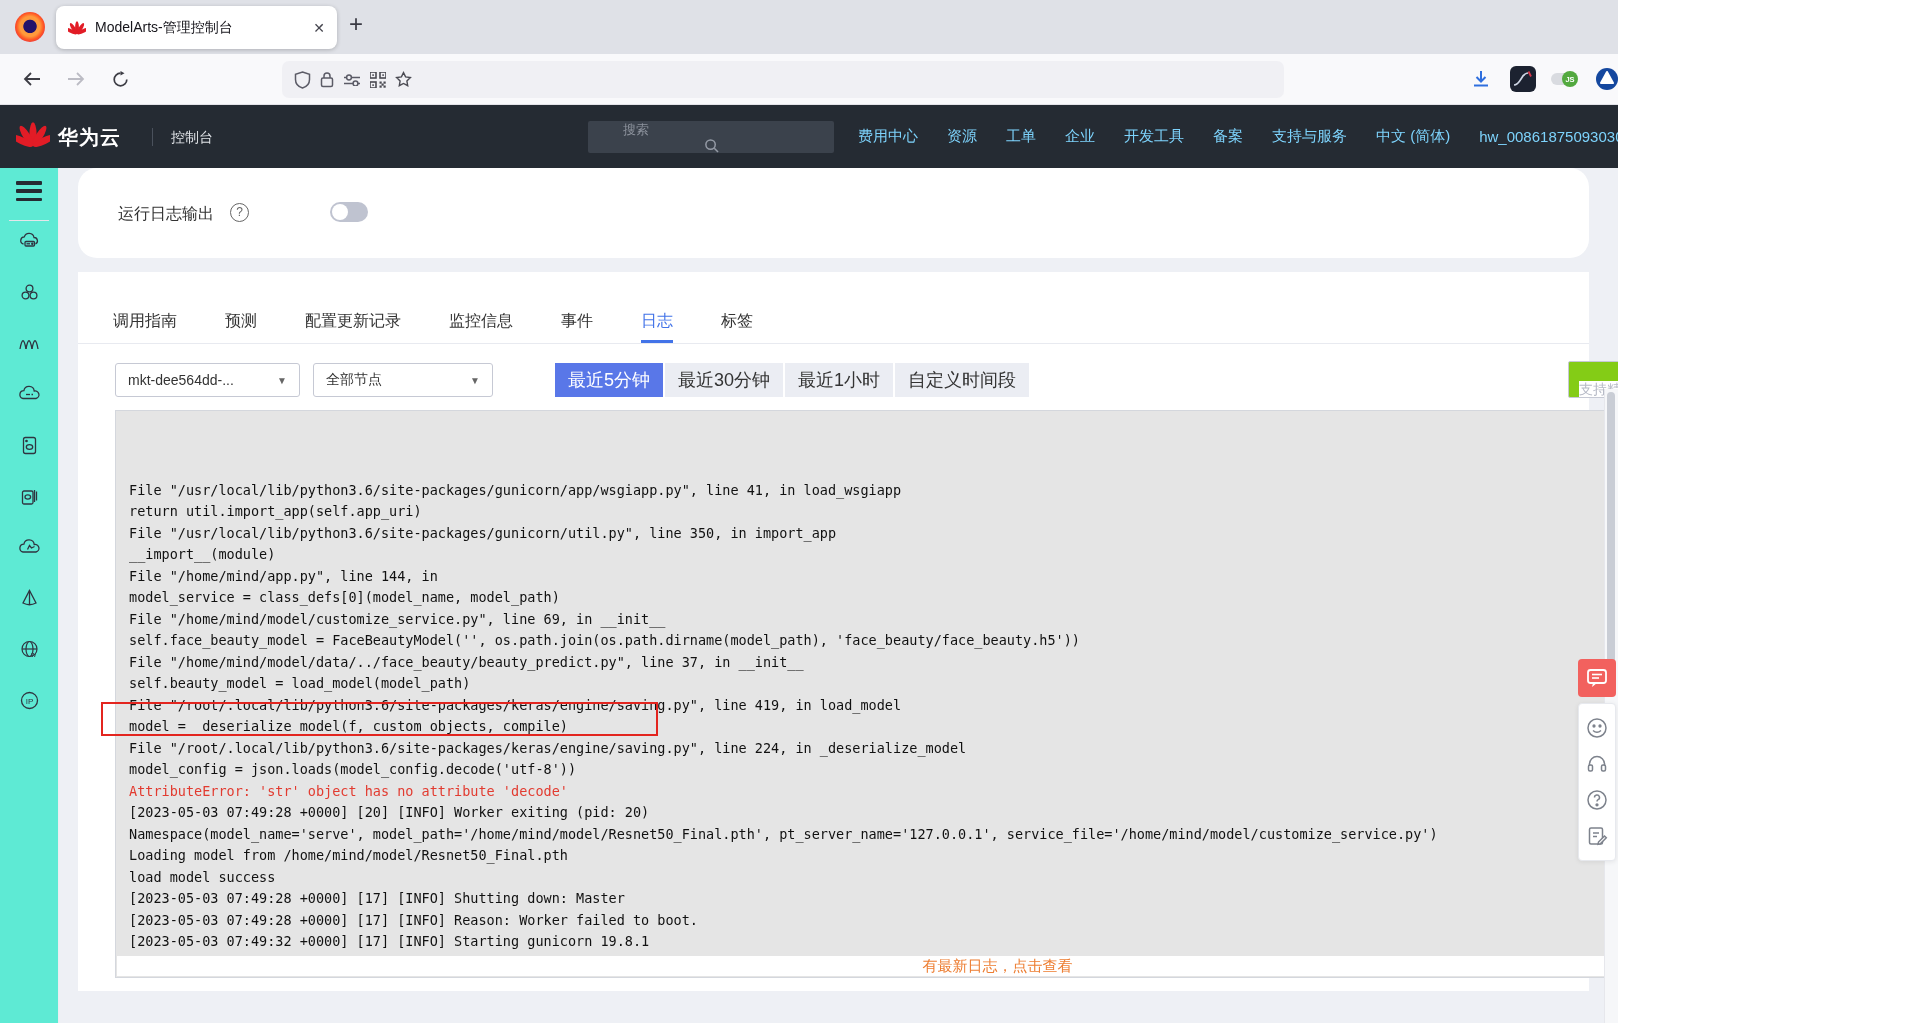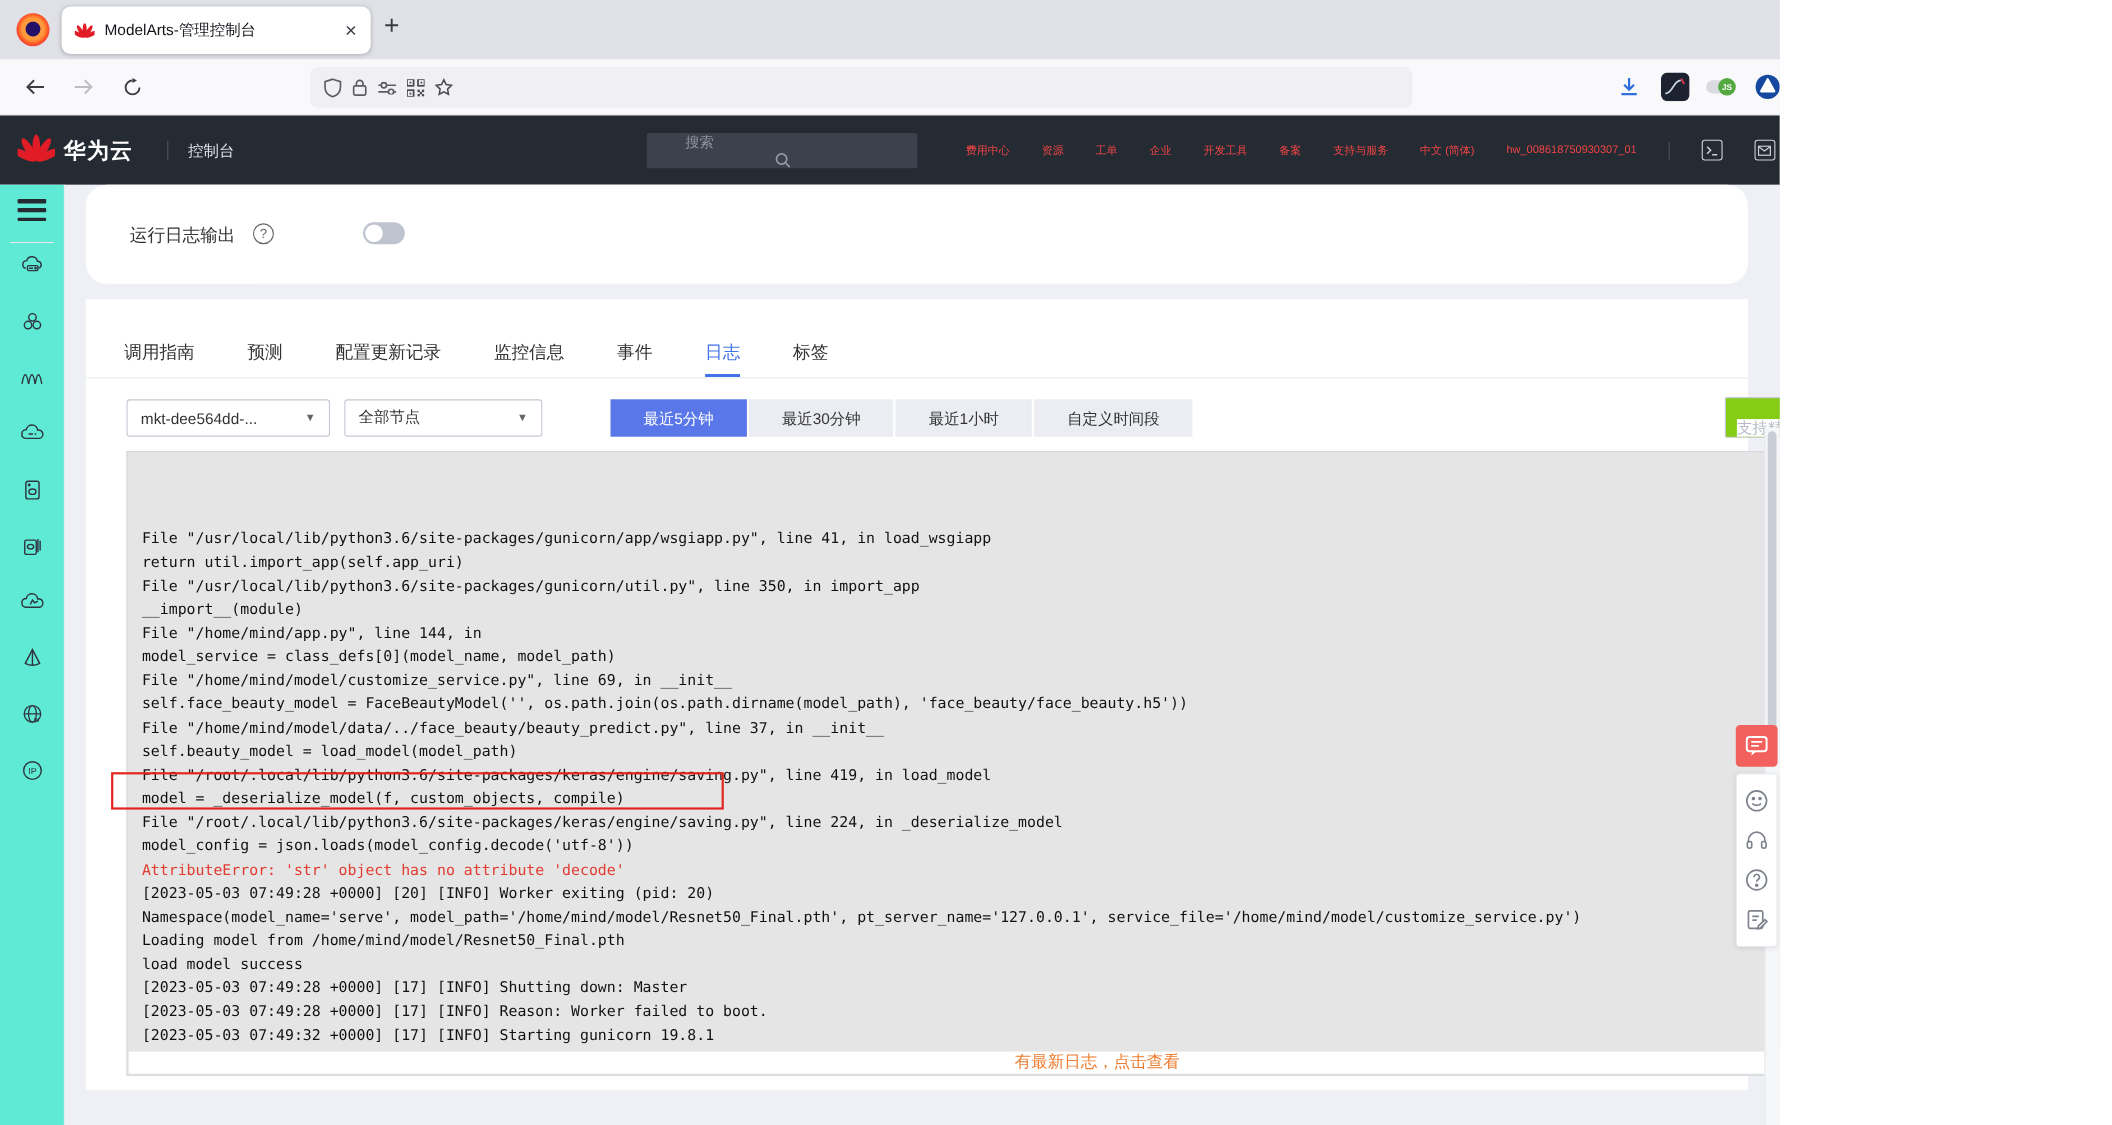--- a/index.html
+++ b/index.html
@@ -32,21 +32,21 @@
 
   
   .hwheader { position:absolute; left:0; top:105px; width:100%; height:63px; background:#252b33; }
   .hw-brand { position:absolute; left:58px; top:19px; font-size:20px; font-weight:bold; color:#fff; letter-spacing:1px; }
   .hw-vdiv { position:absolute; left:152px; top:23px; width:1px; height:18px; background:#4a515c; }
   .hw-console { position:absolute; left:171px; top:24px; font-size:14px; color:#dde0e4; }
   .hw-search { position:absolute; left:588px; top:16px; width:246px; height:32px; background:#3b424c; border-radius:2px;
                display:flex; align-items:center; padding:0 10px;flex-direction:column; }
   .hw-search input { flex:1; background:transparent; border:none; outline:none; font-size:13px; color:#cfd3d9; font-family:inherit; }
   .hw-search input::placeholder { color:#8d939d; }
-  .hw-right { position:absolute; left:878px; top:0; height:63px; display:flex; align-items:center; gap:29px; font-size:10px; color:#ef4444; white-space:nowrap; }
+  .hw-right { position:absolute; left:858px; top:0; height:63px; display:flex; align-items:center; gap:29px; font-size:15px; color:#7dd3fc; white-space:nowrap; }
   .hw-right .sep { width:1px; height:16px; background:#4a515c; }
   .sq-ic { width:19px; height:19px; border:1.5px solid #ced2d9; border-radius:3px; display:flex; align-items:center; justify-content:center; }
 
   
   .page { position:absolute; left:0; top:168px; right:0; bottom:0; background:#eef0f5; }
   .side { position:absolute; left:0; top:0; width:59px; bottom:0; background:#5eead4; border-right:1px solid #ebedf2; }
   .side-burger { position:absolute; left:16px; top:13px; width:26px; height:20px; display:flex; flex-direction:column; justify-content:space-between; }
   .side-burger i { display:block; height:3.5px; background:#252b33; border-radius:1px; }
   .side-div { position:absolute; left:9px; top:52px; width:40px; height:1px; background:#e4e6ea; }
   .side-ic { position:absolute; left:18px; width:23px; height:23px; }
@@ -66,21 +66,21 @@
   .tab-item { font-size:16px; color:#333; line-height:46px; cursor:pointer; }
   .tab-item.active { color:#4273e8; box-shadow:inset 0 -3px 0 #4273e8; }
 
   .dd { position:absolute; top:91px; height:34px; border:1px solid #c6c9d4; border-radius:3px; background:#fff;
         display:flex; align-items:center; padding:0 12px; font-size:14px; color:#333; }
   .dd .caret { margin-left:auto; font-size:10px; color:#666; }
   .dd1 { left:37px; width:185px; }
   .dd2 { left:235px; width:180px; }
 
   .time-group { position:absolute; left:477px; top:91px; height:34px; display:flex; gap:2px; }
-  .time-btn { height:34px; padding:0 30px; background:#ebedf3; border:none; font-size:14px; color:#333;
+  .time-btn { height:34px; padding:0 13px; background:#ebedf3; border:none; font-size:18px; color:#333;
               font-family:inherit; line-height:34px; cursor:pointer; }
   .time-btn.active { background:#5977e8; color:#fff; }
 
   .log-search { position:absolute; left:1490px; top:89px; width:251px; height:37px; border:1px solid #c6c9d4; border-radius:2px;
                 background:#84cc16; display:flex; align-items:flex-end; padding:0 10px; }
   .log-search input { flex:1; border:none; outline:none; font-size:14px; color:#333; font-family:inherit; }
   .log-search input::placeholder { color:#b6bac6; }
   .refresh-btn { position:absolute; left:1749px; top:89px; width:37px; height:37px; border:1px solid #c6c9d4; border-radius:2px;
                  background:#fff; display:flex; align-items:center; justify-content:center; cursor:pointer; }
 

